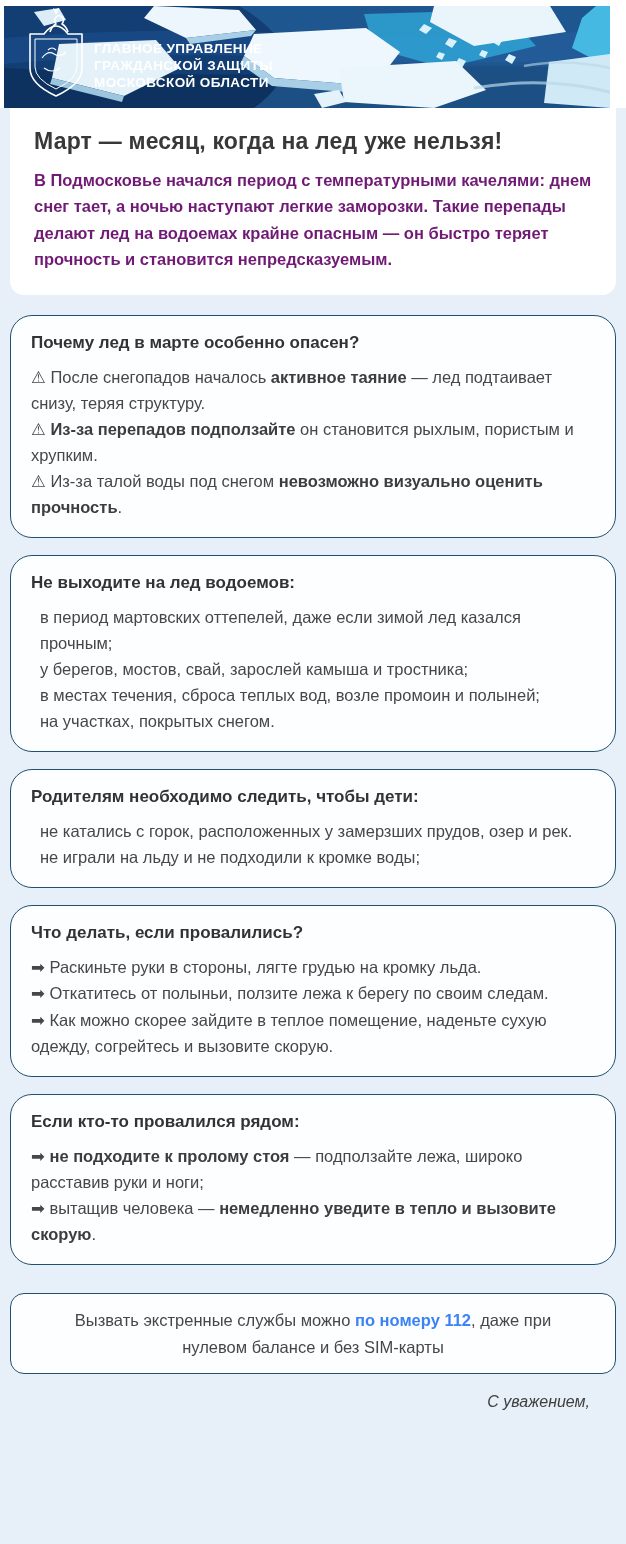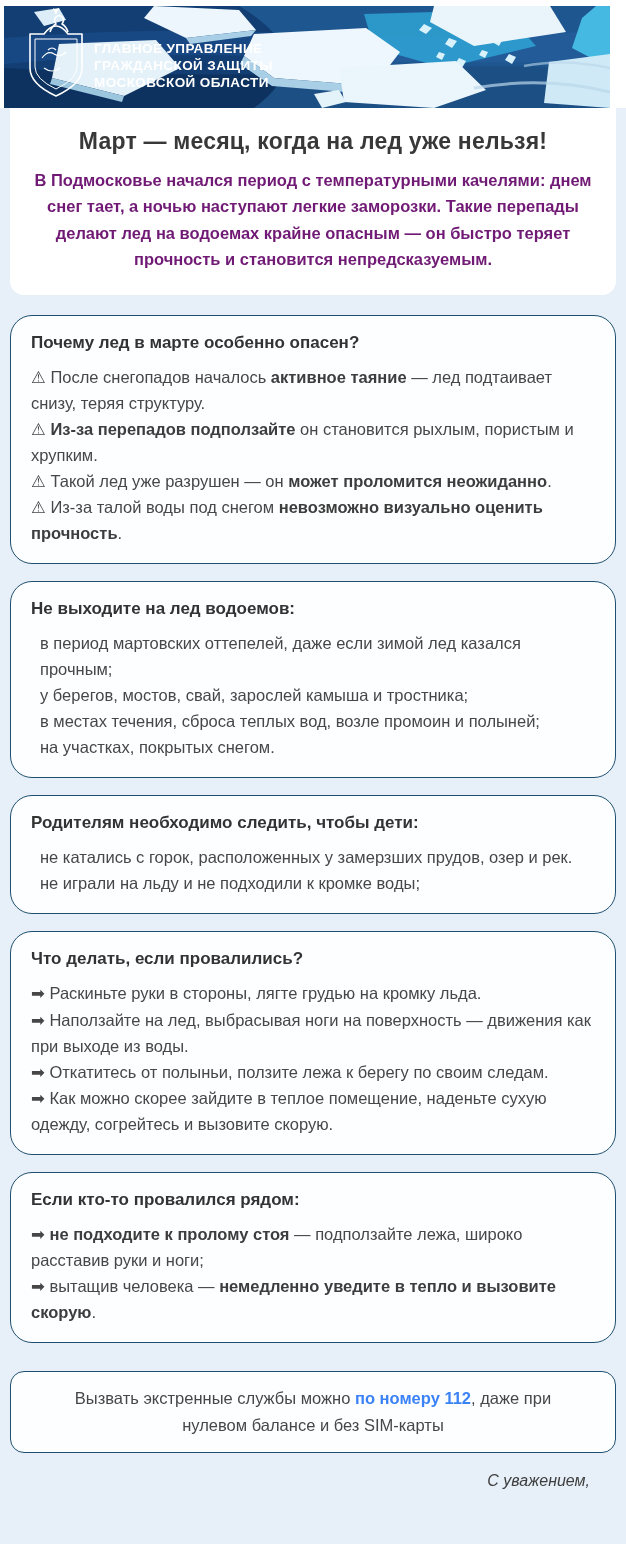--- a/index.html
+++ b/index.html
@@ -4,21 +4,21 @@
 <style>
   html,body{margin:0;padding:0;}
   body{background:#e7f0f8;font-family:"Liberation Sans",sans-serif;color:#484848;}
   .page{width:626px;margin:0 auto;background:#e7f0f8;overflow:hidden;}
 
   .header-section{background:#ffffff;padding:6px 4px 0;text-decoration:underline;}
   .header-banner{display:block;}
 
   .main{padding:0 10px;}
 
-  .intro-card{background:#ffffff;border-radius:0 0 14px 14px;padding:12px 24px 22px;margin-bottom:20px;text-align:center;}
+  .intro-card{background:#ffffff;border-radius:0 0 14px 14px;padding:12px 24px 22px;margin-bottom:20px;}
   .intro-title{font-size:23px;font-weight:bold;color:#383838;margin:8px 0 12px;letter-spacing:.2px;}
   .intro-text{font-size:16.5px;line-height:1.6;color:#701a75;margin:0;font-weight:bold;}
 
   .advice-card{background:#fdfeff;border:1.5px solid #20506f;border-radius:22px;
                padding:15px 20px 17px;margin-bottom:17px;}
   .card-title{font-size:17px;font-weight:bold;color:#333333;margin:2px 0 11px;}
   .card-item{font-size:16.5px;line-height:1.58;color:#474747;}
   .card-item.indented{padding-left:9px;}
   .card-item b{color:#3d3d3d;}
   .marker{color:#474747;}
@@ -92,21 +92,20 @@
       <div class="intro-title">Март — месяц, когда на лед уже нельзя!</div>
       <p class="intro-text">В Подмосковье начался период с температурными качелями: днем снег тает, а ночью наступают легкие заморозки. Такие перепады делают лед на водоемах крайне опасным — он быстро теряет прочность и становится непредсказуемым.</p>
     </div>
 
     <div>
   <div class="advice-card">
     <div class="card-title">Почему лед в марте особенно опасен?</div>
     <div>
             <div class="card-item"><span class="marker">⚠ </span><span>После снегопадов началось </span><b>активное таяние</b><span> — лед подтаивает снизу, теряя структуру.</span></div>
             <div class="card-item"><span class="marker">⚠ </span><b>Из-за перепадов подползайте</b><span> он становится рыхлым, пористым и хрупким.</span></div>
-            <div class="card-item"><span class="marker">⚠ </span><span>Такой лед уже разрушен — он </span><b>может проломится неожиданно</b><span>.</span></div>
             <div class="card-item"><span class="marker">⚠ </span><span>Из-за талой воды под снегом </span><b>невозможно визуально оценить прочность</b><span>.</span></div>
           </div>
   </div>
 
   <div class="advice-card">
     <div class="card-title">Не выходите на лед водоемов:</div>
     <div>
             <div class="card-item indented"><span>в период мартовских оттепелей, даже если зимой лед казался прочным;</span></div>
             <div class="card-item indented"><span>у берегов, мостов, свай, зарослей камыша и тростника;</span></div>
             <div class="card-item indented"><span>в местах течения, сброса теплых вод, возле промоин и полыней;</span></div>
@@ -119,21 +118,20 @@
     <div>
             <div class="card-item indented"><span>не катались с горок, расположенных у замерзших прудов, озер и рек.</span></div>
             <div class="card-item indented"><span>не играли на льду и не подходили к кромке воды;</span></div>
           </div>
   </div>
 
   <div class="advice-card">
     <div class="card-title">Что делать, если провалились?</div>
     <div>
             <div class="card-item"><span class="marker">➡ </span><span>Раскиньте руки в стороны, лягте грудью на кромку льда.</span></div>
-            <div class="card-item"><span class="marker">➡ </span><span>Наползайте на лед, выбрасывая ноги на поверхность — движения как при выходе из воды.</span></div>
             <div class="card-item"><span class="marker">➡ </span><span>Откатитесь от полыньи, ползите лежа к берегу по своим следам.</span></div>
             <div class="card-item"><span class="marker">➡ </span><span>Как можно скорее зайдите в теплое помещение, наденьте сухую одежду, согрейтесь и вызовите скорую.</span></div>
           </div>
   </div>
 
   <div class="advice-card">
     <div class="card-title">Если кто-то провалился рядом:</div>
     <div>
             <div class="card-item"><span class="marker">➡ </span><b>не подходите к пролому стоя</b><span> — подползайте лежа, широко расставив руки и ноги;</span></div>
             <div class="card-item"><span class="marker">➡ </span><span>вытащив человека — </span><b>немедленно уведите в тепло и вызовите скорую</b><span>.</span></div>

